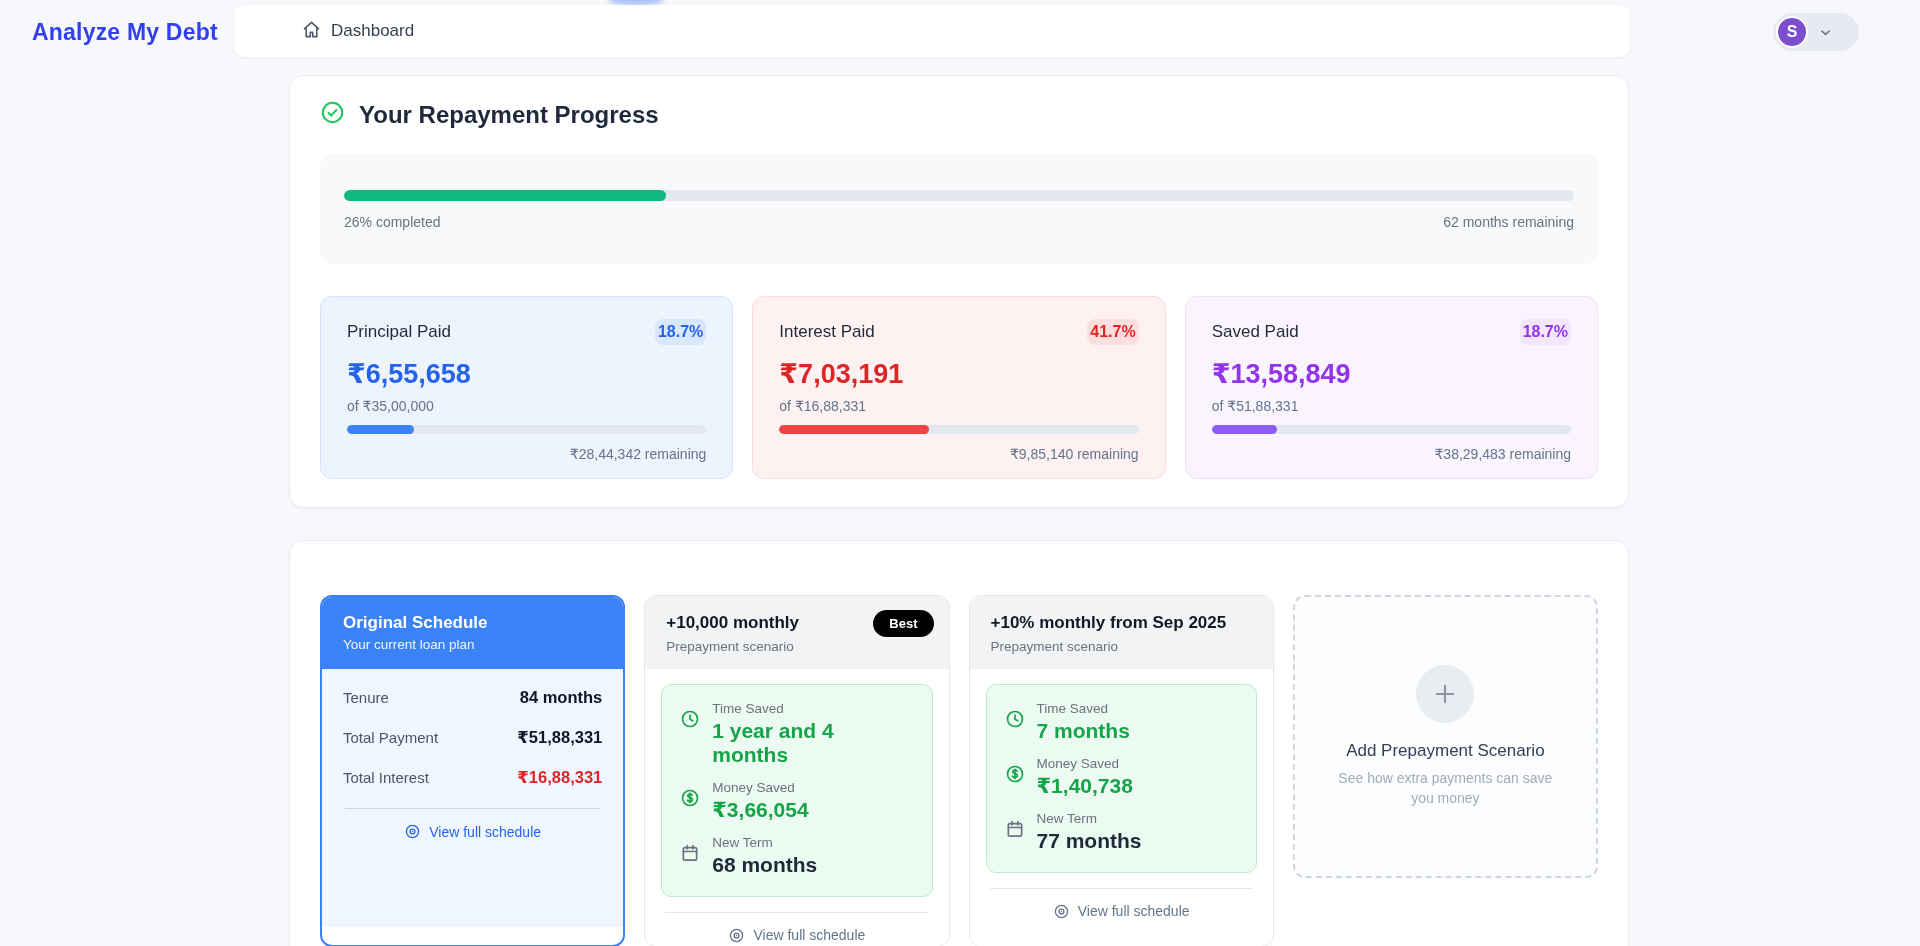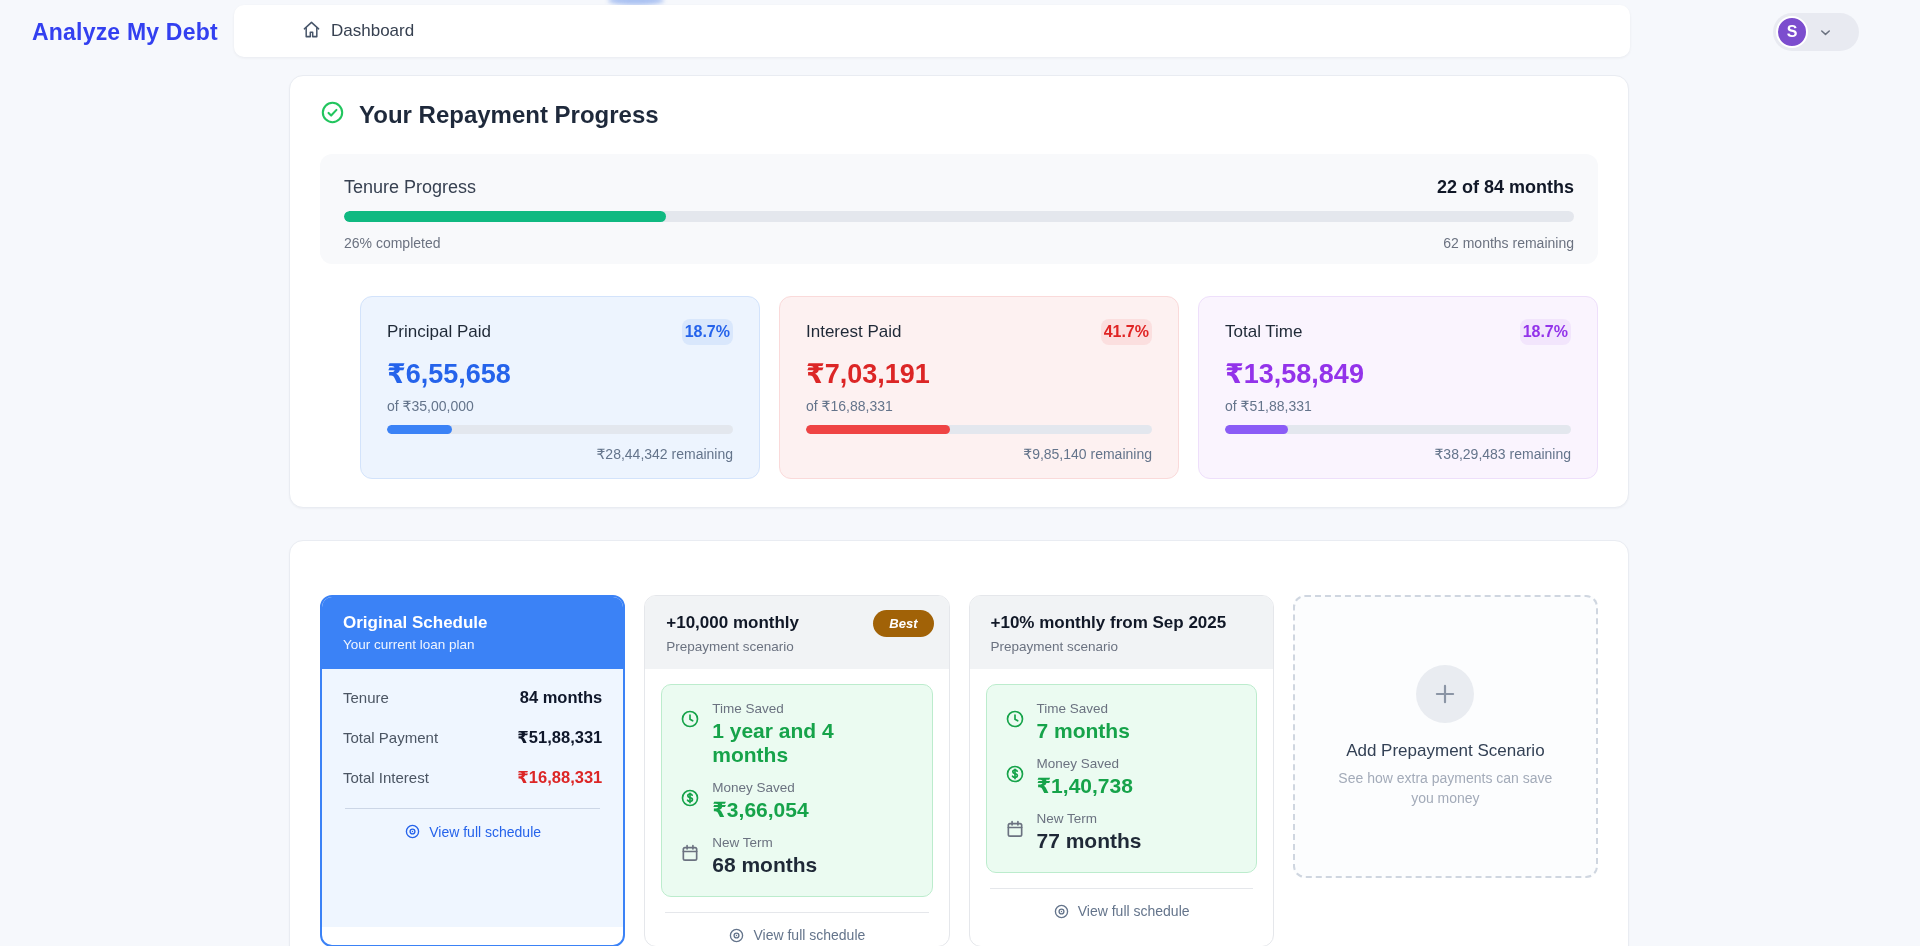--- a/index.html
+++ b/index.html
@@ -53,21 +53,21 @@
     margin-top:25px; background:#f8f9fb; border-radius:12px;
     padding:23px 24px; height:110px;
   }
   .tenure-row { display:flex; justify-content:space-between; align-items:baseline; }
   .tenure-label { font-size:18px; color:#374151; }
   .tenure-total { font-size:18px; font-weight:700; color:#111827; }
   .tenure-track { margin-top:13px; height:11px; background:#e4e7ed; border-radius:6px; overflow:hidden; }
   .tenure-fill { height:100%; background:#10b981; border-radius:6px; }
   .tenure-sub { margin-top:13px; display:flex; justify-content:space-between; font-size:14px; color:#6b7280; }
   
-  .stats { margin-top:32px; display:grid; grid-template-columns:repeat(3,1fr); gap:19px;margin-left:40px; }
+  .stats { margin-top:32px; display:grid; grid-template-columns:repeat(3,1fr); gap:19px; }
   .stat-card { border-radius:12px; padding:22px 26px 20px; height:183px; border:1px solid; }
   .stat-card.blue   { background:#edf4fe; border-color:#d3e3fb; }
   .stat-card.red    { background:#fdf1f1; border-color:#fadada; }
   .stat-card.purple { background:#faf4fe; border-color:#eedffb; }
   .stat-top { display:flex; justify-content:space-between; align-items:center; }
   .stat-name { font-size:17px; color:#1f2937; }
   .stat-badge { font-size:16px; font-weight:700; padding:4px 3px; border-radius:8px; }
   .blue   .stat-badge { color:#2563eb; background:#d9e7fc; }
   .red    .stat-badge { color:#e02424; background:#fbdfdf; }
   .purple .stat-badge { color:#9333ea; background:#f2e5fc; }
@@ -97,22 +97,22 @@
   .orig-value.red { color:#dc2626; }
   .orig-divider { border-top:1px solid #ccd6e6; margin:2px 2px 0; }
   .sched-link { margin-top:14px; display:flex; justify-content:center; align-items:center; gap:8px; font-size:14px; cursor:pointer; }
   .sched-link.blue { color:#2563eb; }
   .sched-link.gray { color:#64748b; }
   .plain-head { background:#f1f3f5; padding:16px 21px 15px; position:relative; }
   .plain-title { font-size:17px; font-weight:700; color:#111827; line-height:1.35; padding-right:4px; }
   .ph-wide { padding-right:64px; }
   .plain-sub { font-size:13.5px; color:#6b7280; margin-top:4px; }
   .best-badge {
-    position:absolute; top:14px; right:15px; background:#a16207; color:#fff;
-    font-size:13px; font-weight:700; padding:6px 16px; border-radius:999px;font-style:italic;
+    position:absolute; top:14px; right:15px; background:#000000; color:#fff;
+    font-size:13px; font-weight:700; padding:6px 16px; border-radius:999px;
   }
   .plain-body { padding:15px 16px 0; }
   .green-panel { background:#ebfbf1; border:1px solid #bceccd; border-radius:10px; padding:16px 18px 6px; }
   .metric-row { display:flex; gap:12px; margin-bottom:13px; }
   .metric-row svg { flex:0 0 auto; margin-top:8px; }
   .metric-label { font-size:13.5px; color:#6b7280; }
   .metric-value { font-size:21px; font-weight:700; margin-top:3px; }
   .metric-value.green { color:#16a34a; }
   .metric-value.dark { color:#1f2937; }
   .plain-divider { border-top:1px solid #e5e7eb; margin:15px 4px 0; }
@@ -159,24 +159,20 @@
       <span>
         <svg width="25" height="25" viewBox="0 0 24 24" fill="none" stroke="#22c55e" stroke-width="2" stroke-linecap="round" stroke-linejoin="round">
           <circle cx="12" cy="12" r="9.3"></circle>
             <path d="m8.2 12.4 2.5 2.5 5.1-5.4"></path>
         </svg>
       </span>
       <span class="section-title">Your Repayment Progress</span>
     </div>
 
     <div class="tenure-panel">
-      <div class="tenure-row">
-        <span class="tenure-label">Tenure Progress</span>
-        <span class="tenure-total">22 of 84 months</span>
-      </div>
       <div class="tenure-track">
         <div class="tenure-fill" style="width:26.2%"></div>
       </div>
       <div class="tenure-sub">
         <span>26% completed</span>
         <span>62 months remaining</span>
       </div>
     </div>
 
     <div class="stats">
@@ -201,21 +197,21 @@
         <div class="stat-amount">₹7,03,191</div>
         <div class="stat-of">of ₹16,88,331</div>
         <div class="stat-track">
           <div class="stat-fill" style="width:41.7%"></div>
         </div>
         <div class="stat-remaining">₹9,85,140 remaining</div>
       </div>
 
       <div class="stat-card purple">
         <div class="stat-top">
-          <span class="stat-name">Total Time</span>
+          <span class="stat-name">Saved Paid</span>
           <span class="stat-badge">18.7%</span>
         </div>
         <div class="stat-amount">₹13,58,849</div>
         <div class="stat-of">of ₹51,88,331</div>
         <div class="stat-track">
           <div class="stat-fill" style="width:18.3%"></div>
         </div>
         <div class="stat-remaining">₹38,29,483 remaining</div>
       </div>
     </div>

